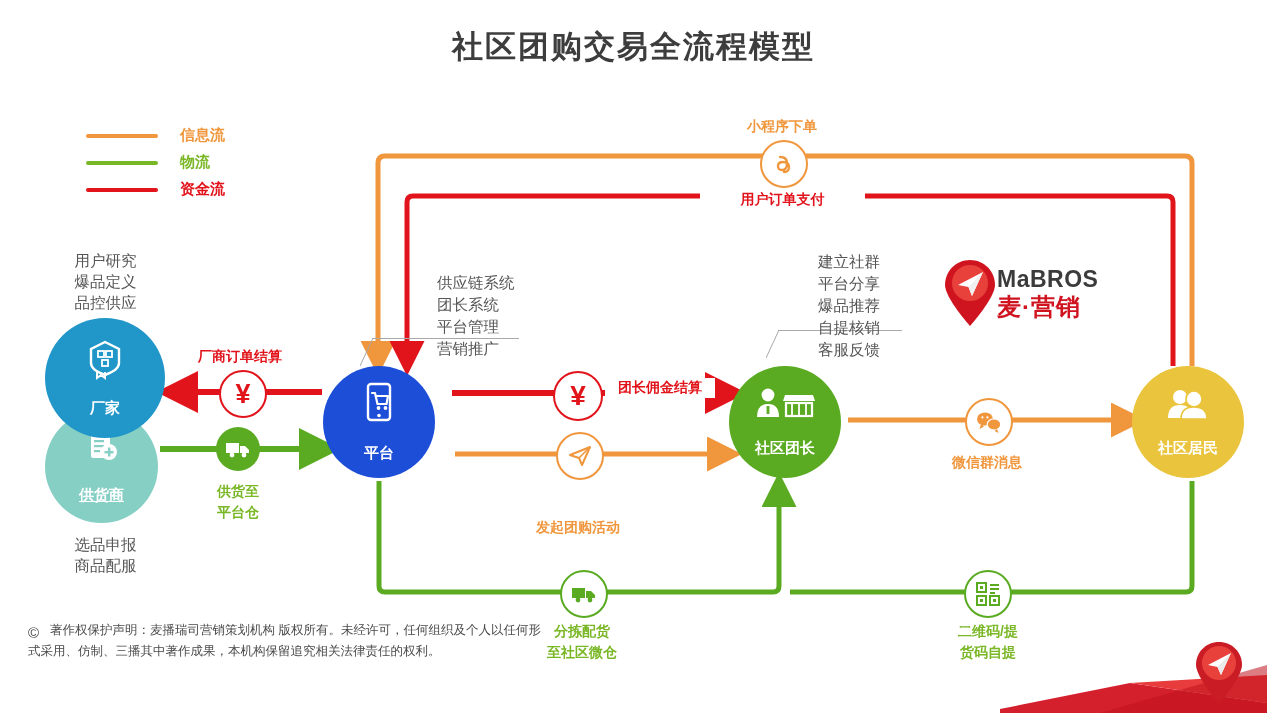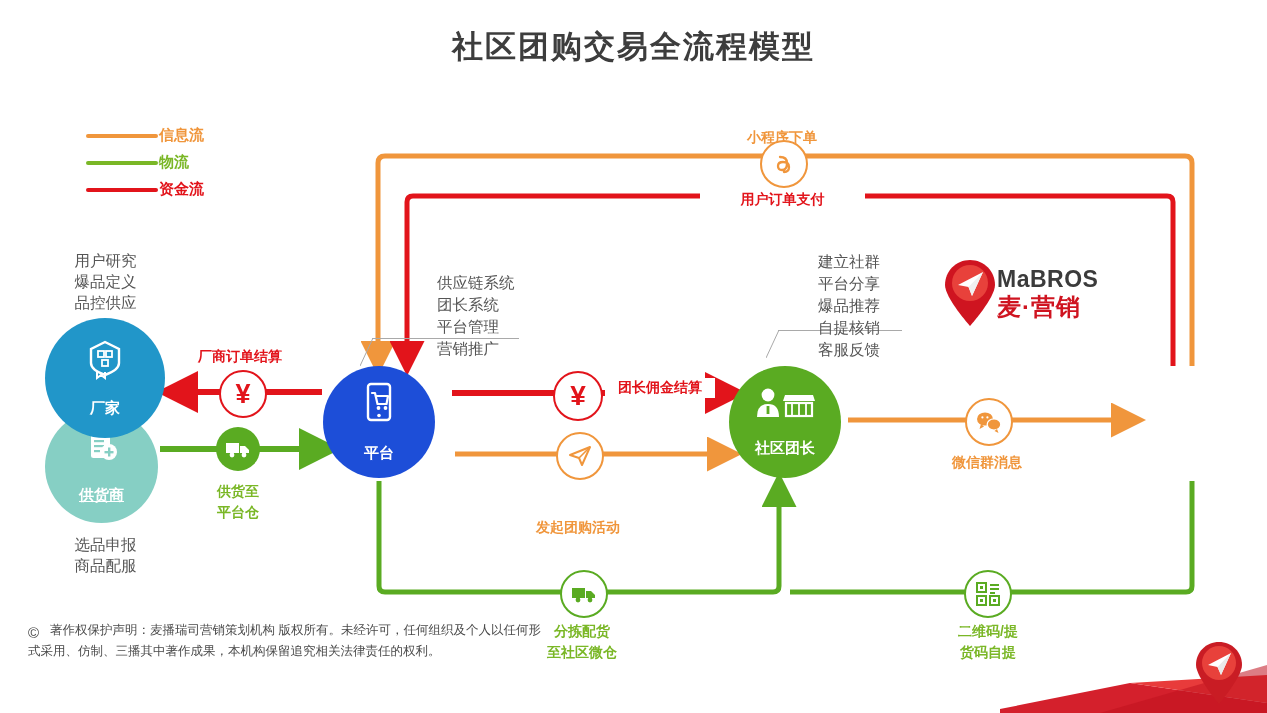--- a/index.html
+++ b/index.html
@@ -14,21 +14,21 @@
   
   #title{
     left:0;top:26px;width:1267px;text-align:center;
     font-size:31px;font-weight:bold;color:#3d3d3d;letter-spacing:2px;
   }
 
   
   #legend{left:86px;top:122px;}
   .legend-row{display:flex;align-items:center;height:27px;}
   .legend-line{width:72px;height:4px;border-radius:2px;}
-  .legend-label{margin-left:1px;font-size:15px;font-weight:bold;}
+  .legend-label{margin-left:22px;font-size:15px;font-weight:bold;}
 
   
   .node{border-radius:50%;display:flex;flex-direction:column;
         align-items:center;justify-content:center;color:#fff;}
   .node-label{font-size:15px;font-weight:bold;margin-top:18px;}
   #node-factory{left:45px;top:318px;width:120px;height:120px;background:#2196c9;z-index:6;}
   #node-supplier{left:45px;top:410px;width:113px;height:113px;background:#86cfc4;z-index:5;text-decoration:underline;}
   #node-platform{left:323px;top:366px;width:112px;height:112px;background:#1d4ed8;z-index:6;}
   #node-leader{left:729px;top:366px;width:112px;height:112px;background:#5aab22;z-index:6;}
   #node-resident{left:1132px;top:366px;width:112px;height:112px;background:#eac43c;z-index:6;}
@@ -190,22 +190,31 @@
     <line x1="0" y1="28" x2="13" y2="0" stroke="#a9a9a9" stroke-width="1"></line>
   </svg>
   <div class="abs ann" id="ann-leader">
     <div>建立社群</div>
     <div>平台分享</div>
     <div>爆品推荐</div>
     <div>自提核销</div>
     <div>客服反馈</div>
   </div>
 
-
-  <div class="abs flabel" style="left:712px;top:129px;width:140px;color:#f0963c;">小程序下单</div>
+  <div class="abs node" id="node-resident">
+    <svg width="48" height="34" viewBox="0 0 48 34">
+      <circle cx="16" cy="10" r="7" fill="#fff"></circle>
+      <path d="M4 31 Q4 18 16 18 Q28 18 28 31 Z" fill="#fff"></path>
+      <circle cx="30" cy="12" r="8" fill="#fff" stroke="#eac43c" stroke-width="1.6"></circle>
+      <path d="M17 32 Q17 20 30 20 Q43 20 43 32 Z" fill="#fff" stroke="#eac43c" stroke-width="1.6"></path>
+    </svg>
+    <div class="node-label">社区居民</div>
+  </div>
+
+  <div class="abs flabel" style="left:712px;top:118px;width:140px;color:#f0963c;">小程序下单</div>
   <div class="abs badge" style="left:760px;top:140px;width:44px;height:44px;border:2px solid #f0963c;z-index:4;">
     <svg width="26" height="26" viewBox="0 0 26 26">
       <path d="M9 6 Q16 6 16 12 Q16 19 11 19 Q7 19 7 15 Q7 11 12 11 Q18 11 18 16 Q18 21 13 21" fill="none" stroke="#f0963c" stroke-width="2.3" stroke-linecap="round"></path>
     </svg>
   </div>
 
   <div class="abs flabel" style="left:700px;top:189px;width:165px;background:#fff;color:#e2141b;z-index:4;padding:2px 0;">用户订单支付</div>
 
   <div class="abs flabel" style="left:180px;top:348px;width:120px;color:#e2141b;">厂商订单结算</div>
   <div class="abs badge" style="left:219px;top:370px;width:44px;height:44px;border:2px solid #e2141b;z-index:4;">

